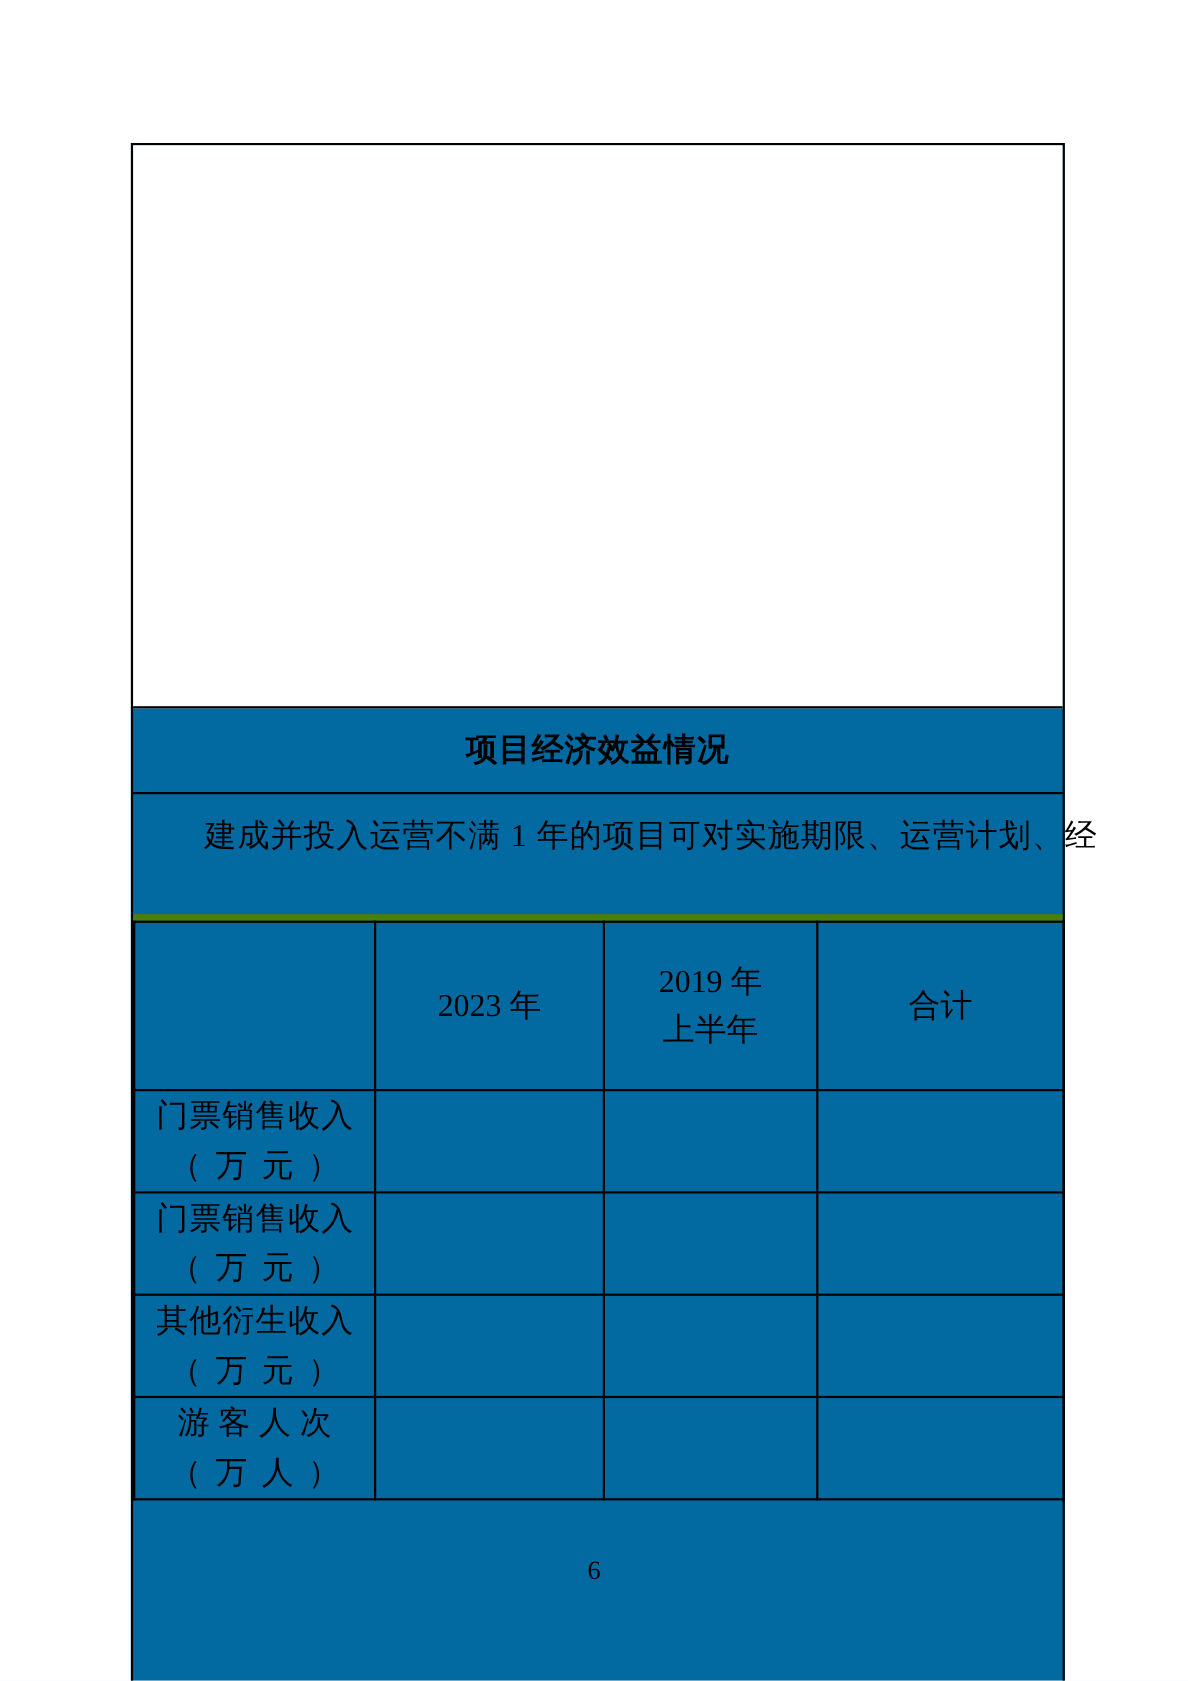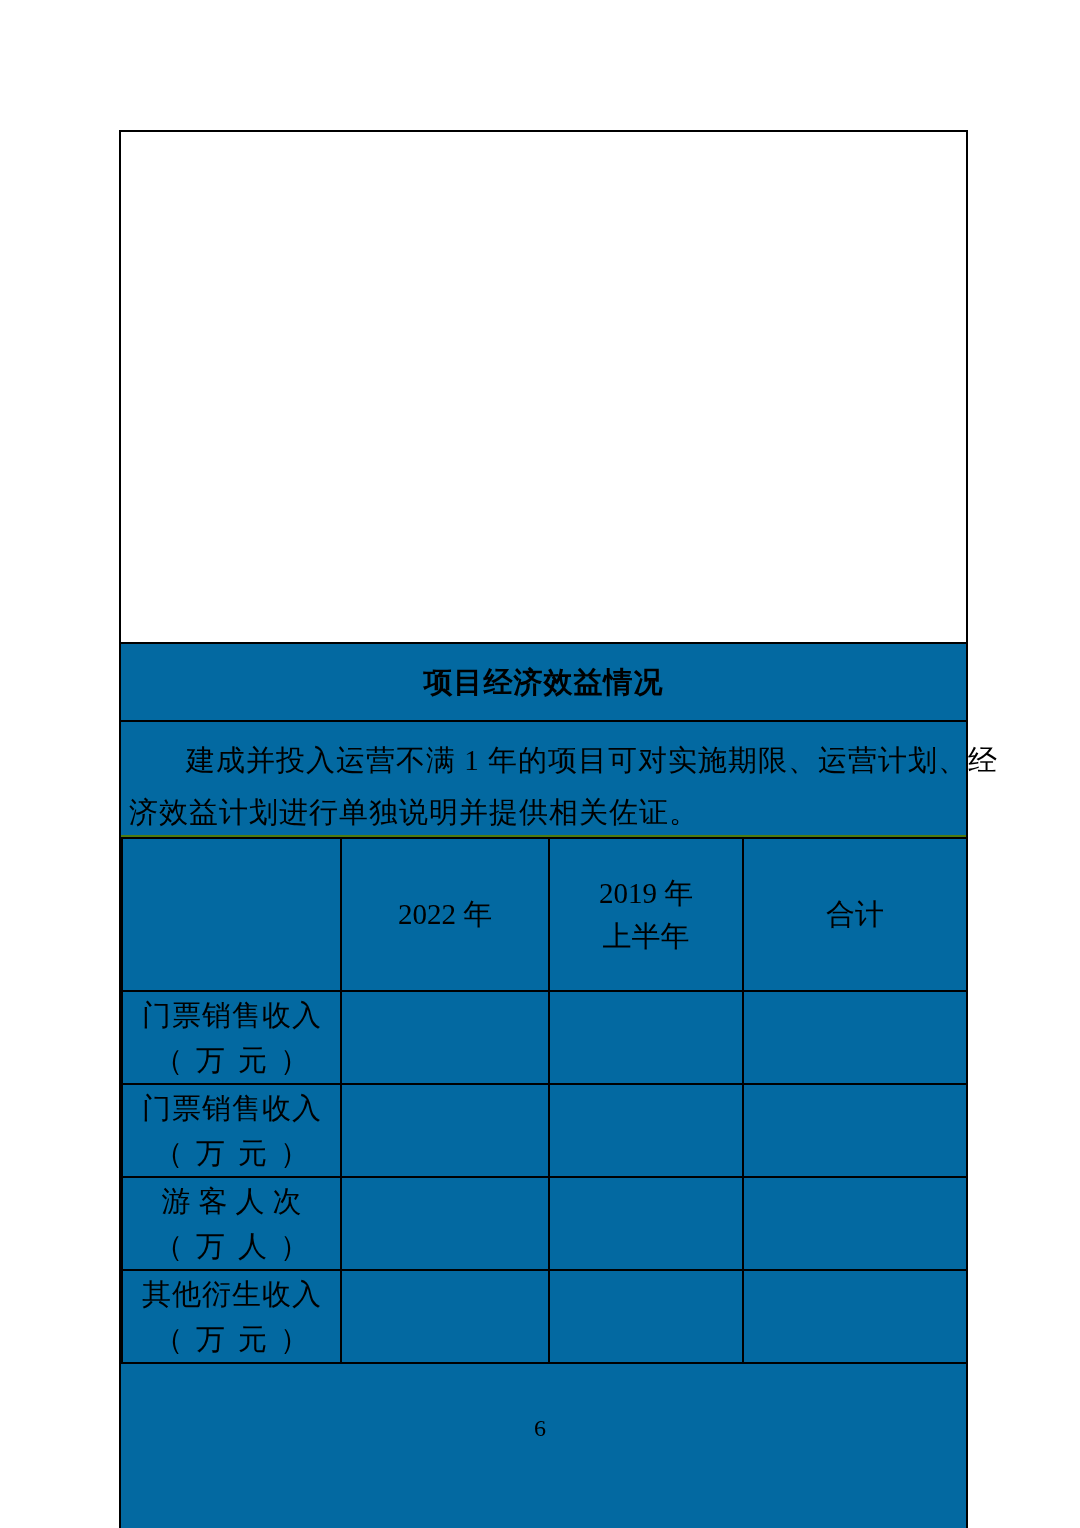--- a/index.html
+++ b/index.html
@@ -38,21 +38,21 @@
     border-bottom: 2px solid #000000;
     text-align: center;
     line-height: 76px;
     font-size: 29px;
     font-weight: 700;
     letter-spacing: 1px;
   }
   .note-row {
     box-sizing: border-box;
     height: 115px;
-    border-bottom: 2px solid #4d7c0f;
+    border-bottom: 6px solid #4d7c0f;
     padding: 12px 8px 0 8px;
     font-size: 29px;
     line-height: 52px;
     letter-spacing: 1px;
   }
   .note-line-first {
     text-indent: 57px;
     white-space: nowrap;
   }
   .note-line {
@@ -101,35 +101,34 @@
 <div class="page">
 
   <div class="doc-frame">
 
     <div class="empty-box"></div>
 
     <div class="title-row">项目经济效益情况</div>
 
     <div class="note-row">
       <div class="note-line-first">建成并投入运营不满 1 年的项目可对实施期限、运营计划、经</div>
-      <div class="note-line">济效益计划进行单独说明并提供相关佐证。</div>
     </div>
 
     <table class="benefit">
       <colgroup>
         <col style="width:219px">
         <col style="width:208px">
         <col style="width:194px">
         <col style="width:224px">
       </colgroup>
 
       <tbody>
           <tr class="hdr">
         <td></td>
-        <td>2022 年</td>
+        <td>2023 年</td>
         <td>
           <div class="two-line">
             <div>2019 年</div>
             <div>上半年</div>
           </div>
         </td>
         <td>合计</td>
       </tr>
 
       <tr class="datarow">
@@ -147,32 +146,32 @@
           <div><span class="ls1">门票销售收入</span></div>
           <div><span class="ls13">（万元）</span></div>
         </td>
         <td></td>
         <td></td>
         <td></td>
       </tr>
 
       <tr class="datarow">
         <td class="label-cell">
-          <div><span class="ls8">游客人次</span></div>
-          <div><span class="ls13">（万人）</span></div>
+          <div><span class="ls1">其他衍生收入</span></div>
+          <div><span class="ls13">（万元）</span></div>
         </td>
         <td></td>
         <td></td>
         <td></td>
       </tr>
 
       <tr class="datarow">
         <td class="label-cell">
-          <div><span class="ls1">其他衍生收入</span></div>
-          <div><span class="ls13">（万元）</span></div>
+          <div><span class="ls8">游客人次</span></div>
+          <div><span class="ls13">（万人）</span></div>
         </td>
         <td></td>
         <td></td>
         <td></td>
       </tr>
     </tbody>
       </table>
 
   </div>
 

